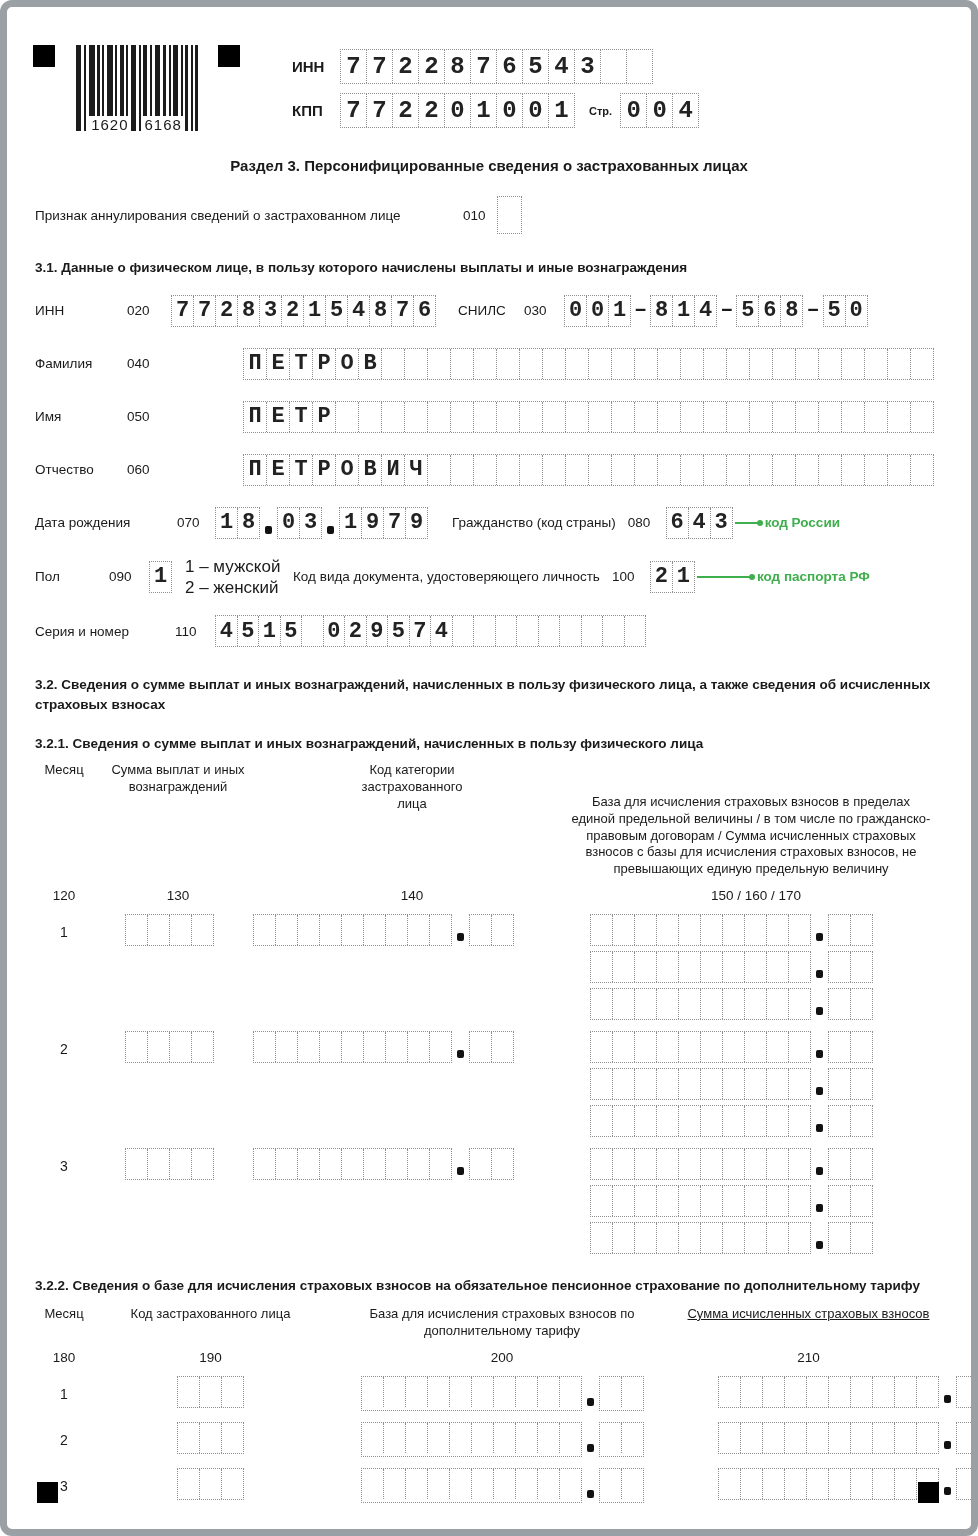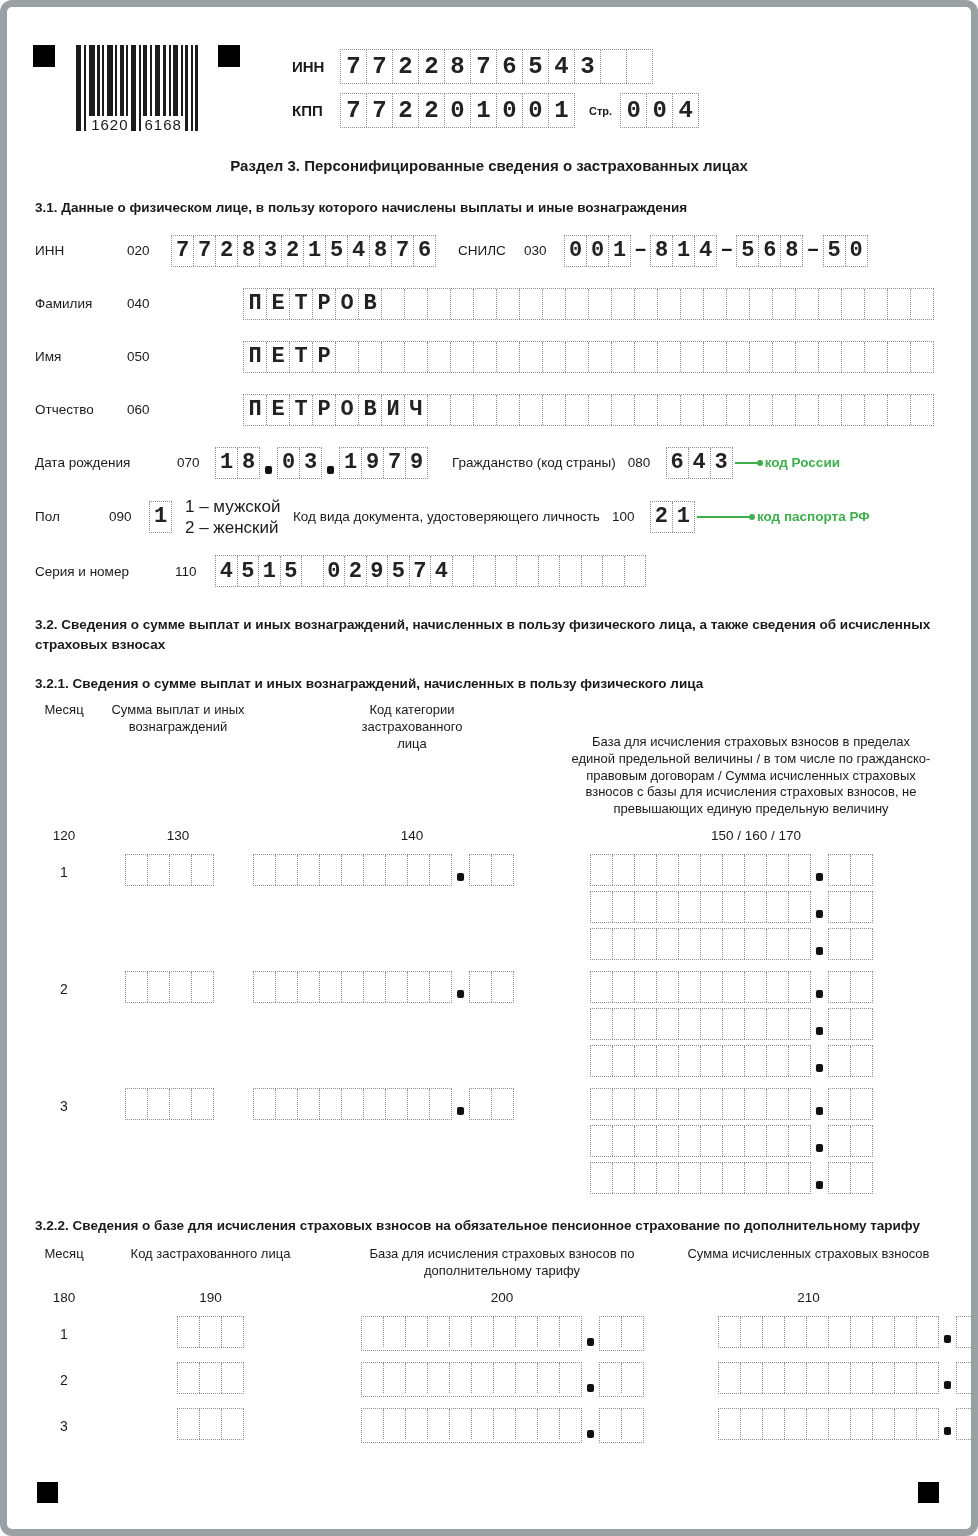--- a/index.html
+++ b/index.html
@@ -150,20 +150,27 @@
               <span class="cell">0</span>
               <span class="cell">0</span>
               <span class="cell">4</span>
             </span>
       </div>
     </div>
   </div>
 
   <div class="title">Раздел 3. Персонифицированные сведения о застрахованных лицах</div>
 
+  <div class="annul">
+    <span class="flabel">Признак аннулирования сведений о застрахованном лице</span>
+    <span class="fcode">010</span>
+    <span class="cellbox">
+          <span class="cell"></span>
+        </span>
+  </div>
 
   <div class="h-bold" style="margin-top:24px;">3.1. Данные о физическом лице, в пользу которого начислены выплаты и иные вознаграждения</div>
 
   <div class="frow">
     <span class="flabel w-label">ИНН</span>
     <span class="fcode w-code">020</span>
     <span class="cellbox">
           <span class="cell">7</span>
           <span class="cell">7</span>
           <span class="cell">2</span>
@@ -674,21 +681,21 @@
           </div>
         </div>
   </div>
 
   <div class="h-bold" style="margin-top:22px;">3.2.2. Сведения о базе для исчисления страховых взносов  на обязательное пенсионное страхование по дополнительному тарифу</div>
   <div class="t322">
     <div class="ghead" style="margin-top:10px;">
       <span class="thc">Месяц</span>
       <span class="thc" style="max-width:185px;justify-self:center;">Код застрахованного лица</span>
       <span class="thc" style="max-width:350px;justify-self:center;">База для исчисления страховых взносов по дополнительному тарифу</span>
-      <span class="thc" style="max-width:350px;justify-self:center;">Сумма исчисленных страховых взносов</span>
+      <span class="thc" style="max-width:350px;justify-self:center;text-decoration:underline;">Сумма исчисленных страховых взносов</span>
     </div>
     <div class="gcodes">
       <span class="tcode">180</span>
       <span class="tcode">190</span>
       <span class="tcode">200</span>
       <span class="tcode">210</span>
     </div>
     <div id="t322-rows">
           <div class="grow">
             <span class="mnum">1</span>

